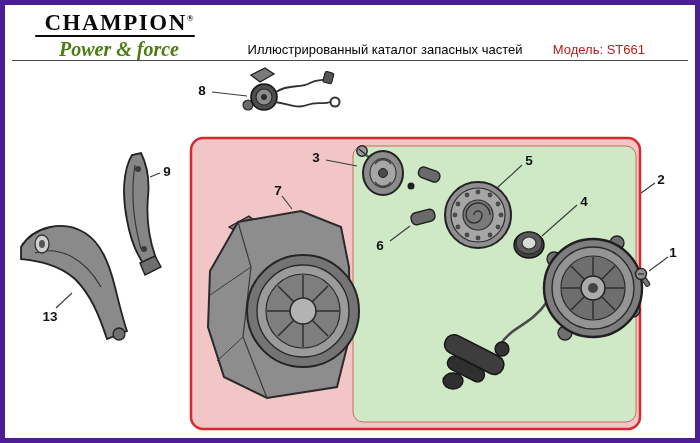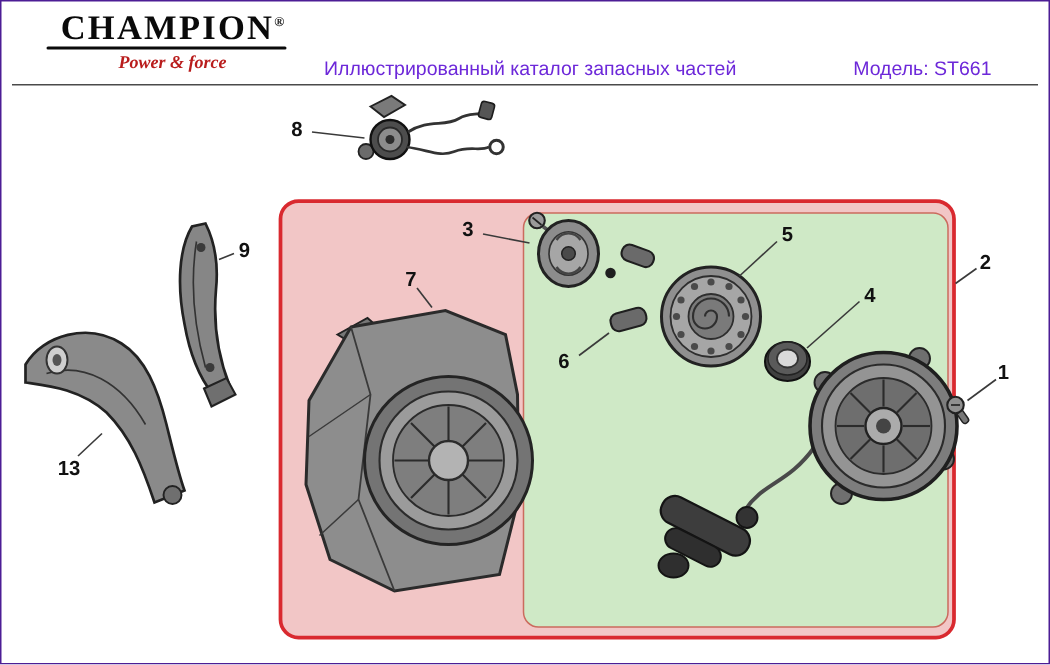--- a/index.html
+++ b/index.html
@@ -1,40 +1,40 @@
 <!DOCTYPE html>
 <html style="--outer-box-border: #d9292f; --outer-box-fill: #f2c6c6; --inner-box-fill: #cfe9c6; --inner-box-border: #cb6b5e;"><head>
 <meta charset="utf-8">
 <style>
   html,body { margin:0; padding:0; background:#fff; }
   .frame {
     position:relative; width:700px; height:443px;
-    background:#ffffff; border:1px solid #4c1d95;
+    background:#ffffff; border:5px solid #4c1d95;
     box-sizing:border-box; overflow:hidden;
     font-family:"Liberation Sans", sans-serif;
   }
   
   .logo { position:absolute; left:28px; top:6px; width:172px; text-align:center; }
   .logo-main {
     font-family:"Liberation Serif", serif; font-weight:700;
     font-size:23px; letter-spacing:1.5px; color:#0a0a0a; line-height:1.05;
     white-space:nowrap;
   }
   .logo-main sup { font-size:9px; letter-spacing:0; }
   .logo-underline { height:2px; background:#0a0a0a; margin:0 10px 1px 2px; border-radius:2px; }
   .logo-sub {
     font-family:"Liberation Serif", serif; font-style:italic; font-weight:700;
-    font-size:12px; color:#b91c1c; white-space:nowrap;text-align:center;
+    font-size:20px; color:#4d7c0f; white-space:nowrap;text-align:center;
   }
   .doc-title {
-    position:absolute; left:215px; top:37px; width:330px; 
-    font-size:13px; color:#6d28d9;
+    position:absolute; left:215px; top:37px; width:330px; text-align:center;
+    font-size:13px; color:#000000;
   }
   .model {
-    position:absolute; right:38px; top:37px; font-size:13px; color:#6d28d9;padding-left:14px;
+    position:absolute; right:50px; top:37px; font-size:13px; color:#b91c1c;padding-left:14px;
   }
   .header-rule {
     position:absolute; left:7px; right:7px; top:55px; height:1px; background:#4a4a4a;
   }
   
   svg.diagram { position:absolute; left:0; top:0; }
   .outer-box { fill:var(--outer-box-fill,#f2c6c6); stroke:var(--outer-box-border,#d9292f); stroke-width:2.5; }
   .inner-box { fill:var(--inner-box-fill,#cfe9c6); stroke:var(--inner-box-border,#cb6b5e); stroke-width:1; }
   .part-label {
     position:absolute; transform:translate(-50%,-50%);

